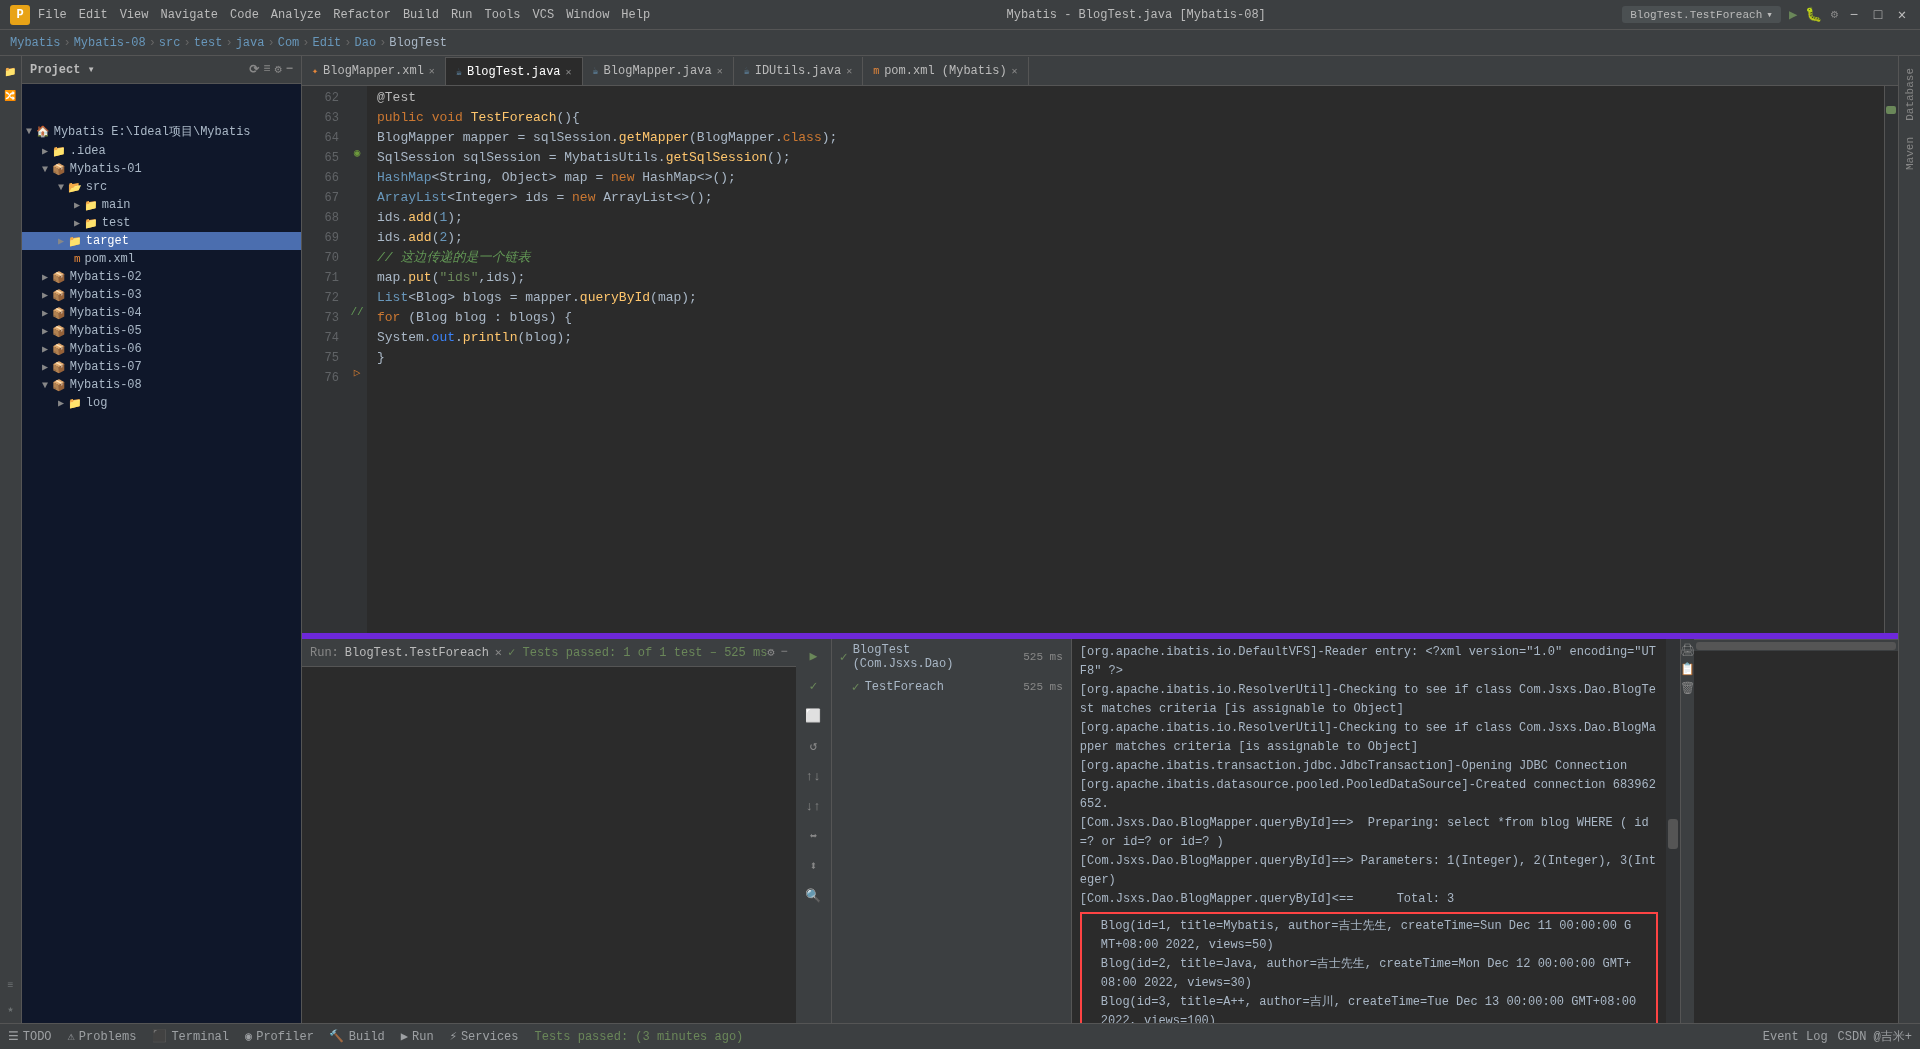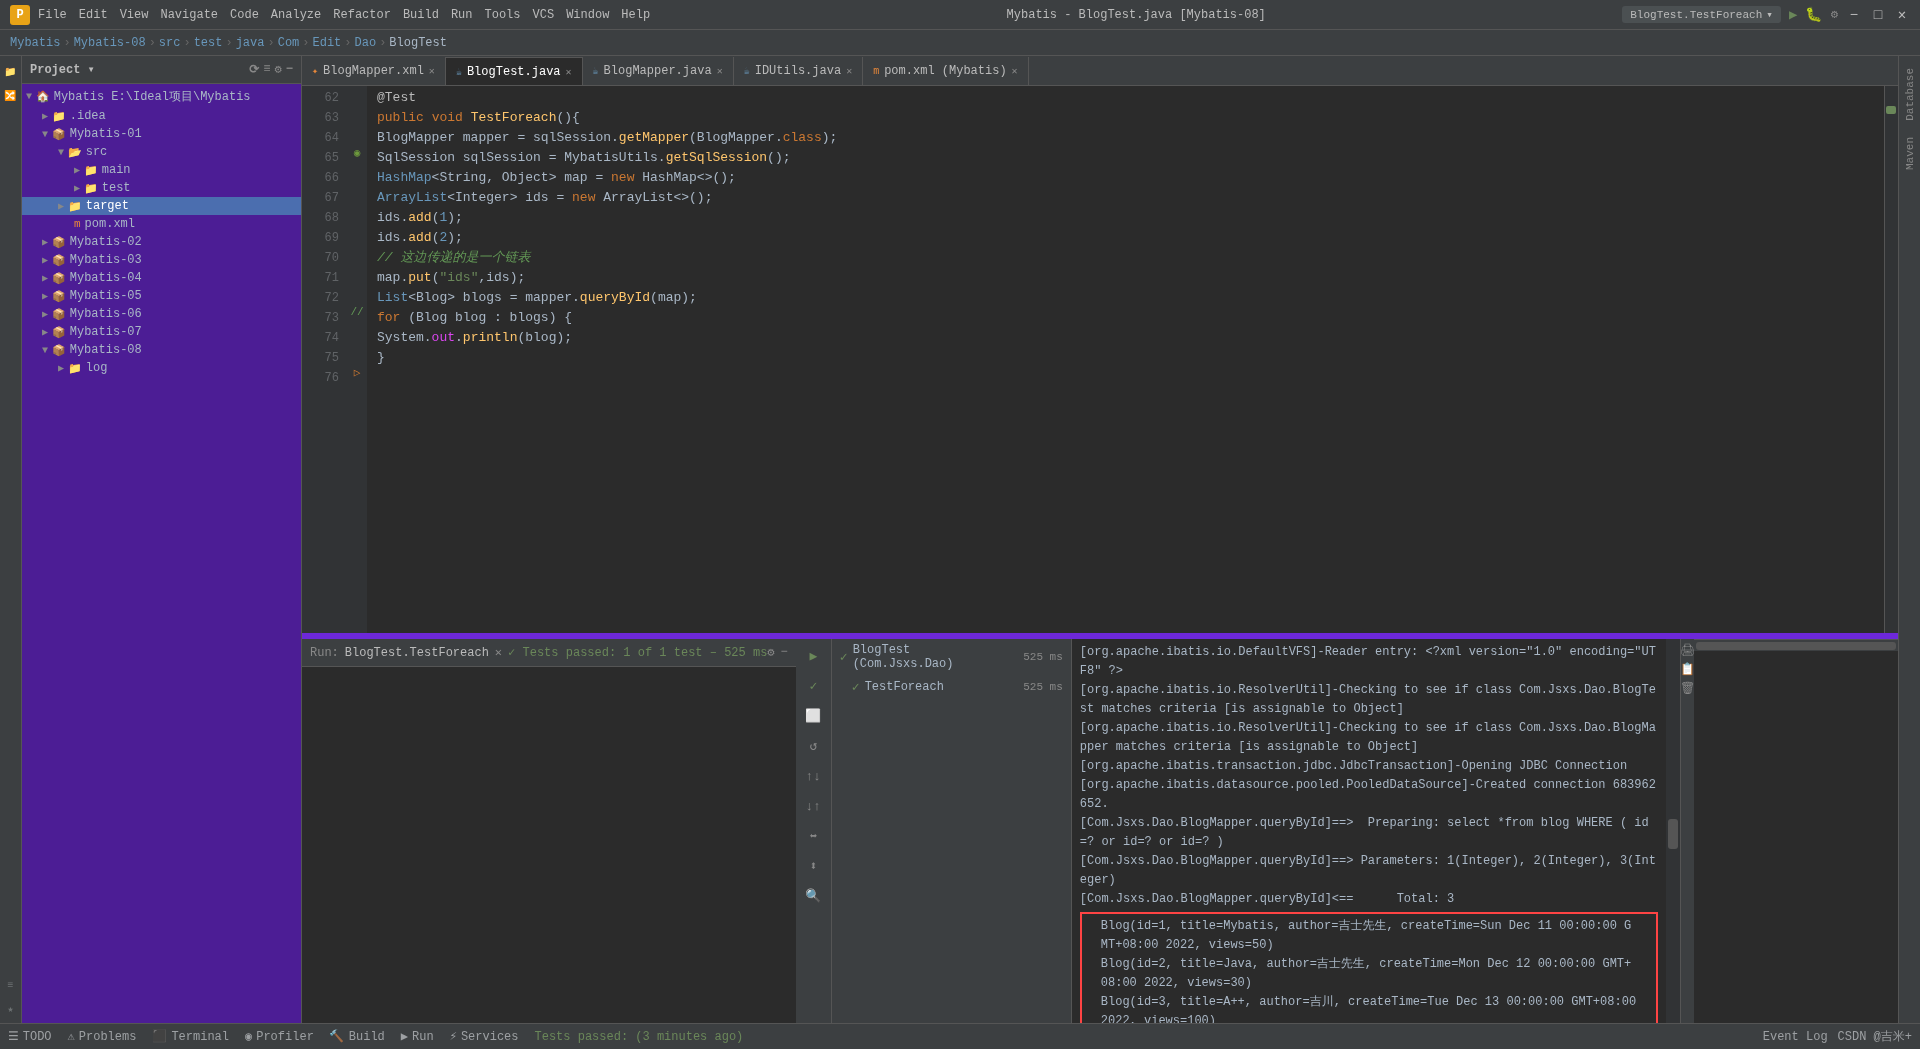--- a/index.html
+++ b/index.html
@@ -64,25 +64,26 @@
       flex-direction: column;
       align-items: center;
       padding-top: 4px;
       flex-shrink: 0;
     }
     .left-icon { width: 20px; height: 20px; color: #6d7273; font-size: 10px; display: flex; align-items: center; justify-content: center; cursor: pointer; margin: 2px 0; }
 
     
     .project-panel {
       width: 280px;
-      background: #4c1d95;
+      background: #0f172a;
       border-right: 1px solid #555;
       display: flex;
       flex-direction: column;
       flex-shrink: 0;
+      gap: 35px;
     }
     .panel-header {
       height: 28px;
       background: #3c3f41;
       border-bottom: 1px solid #555;
       display: flex;
       align-items: center;
       padding: 0 8px;
       font-size: 12px;
       font-weight: bold;
@@ -169,21 +170,21 @@
       line-height: 20px;
       font-size: 13px;
     }
     .code-line { height: 20px; white-space: nowrap; }
     .kw { color: #cc7832; }
     .str { color: #6a8759; }
     .comment { color: #629755; font-style: italic; }
     .fn { color: #ffc66d; }
     .type { color: #6897bb; }
     .number { color: #6897bb; }
-    .var { color: #d946ef; }
+    .var { color: #3b82f6; }
 
     
     .run-panel {
       height: 390px;
       border-top: 6px solid #6d28d9;
       display: flex;
       flex-direction: row;
       flex-shrink: 0;
     }
     .run-header {

